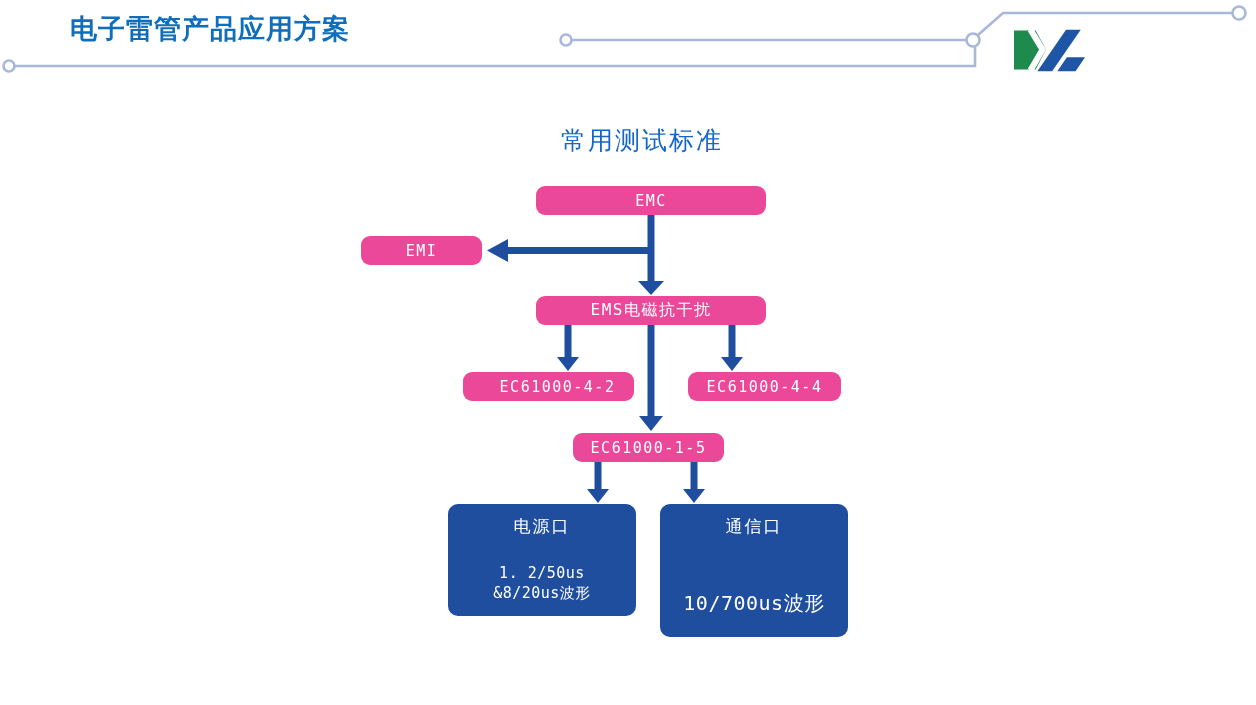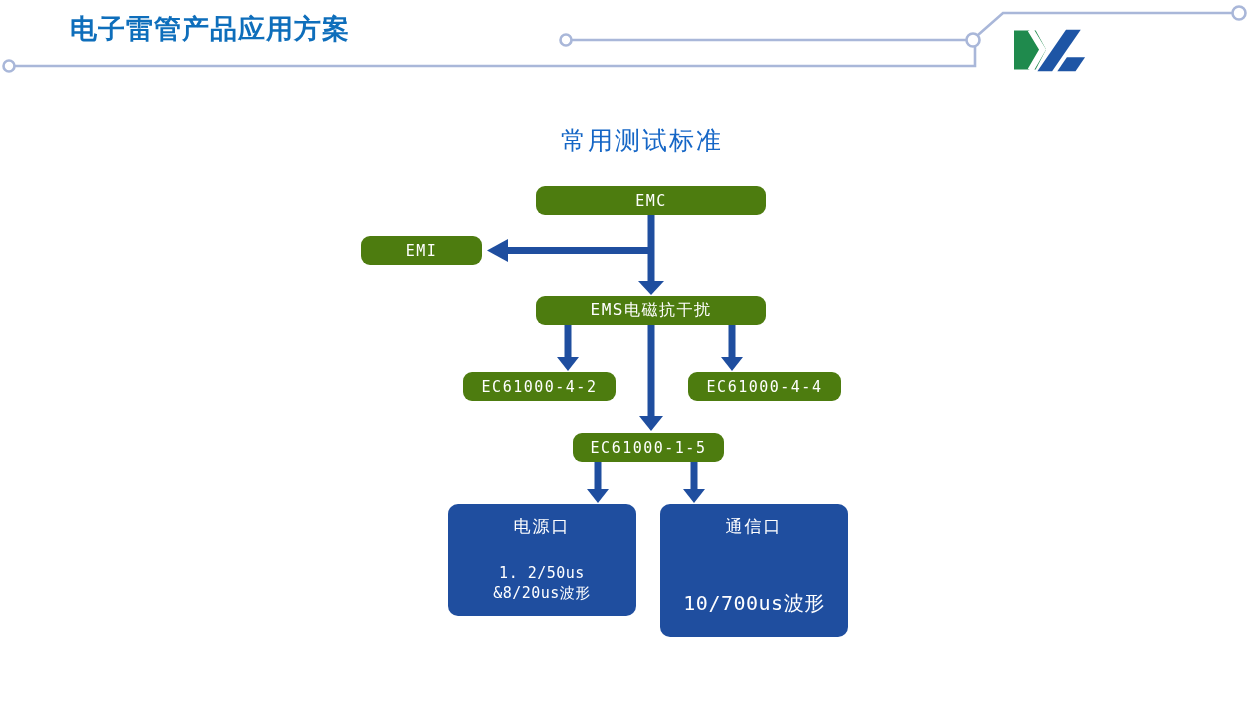--- a/index.html
+++ b/index.html
@@ -19,29 +19,29 @@
   .logo-text { display:flex; flex-direction:column; }
   .logo-name { font-size:26px; font-weight:700; color:#1c1c1c; letter-spacing:3px; line-height:1.1; white-space:nowrap; }
   .logo-sub { font-size:11.5px; color:#3c3c3c; letter-spacing:2.4px; margin-top:1px; white-space:nowrap; }
 
   .diagram-title {
     position:absolute; left:442px; top:110px; width:400px; text-align:center;
     font-size:25px; color:#1566C6; letter-spacing:2px;margin-top:14px;
   }
 
   .node {
-    position:absolute; background:#4d7c0f; color:#ffffff; border-radius:9px;
+    position:absolute; background:#ec4899; color:#ffffff; border-radius:9px;
     display:flex; align-items:center; justify-content:center;
     font-family:"DejaVu Sans Mono", monospace; font-size:15px; letter-spacing:1.5px;
     white-space:nowrap;
   }
   #node-emc  { left:536px; top:186px; width:230px; height:29px; }
   #node-emi  { left:361px; top:236px; width:121px; height:29px; }
   #node-ems  { left:536px; top:296px; width:230px; height:29px; font-size:16px; }
-  #node-ec42 { left:463px; top:372px; width:153px; height:29px; }
+  #node-ec42 { left:463px; top:372px; width:153px; height:29px;padding-left:18px; }
   #node-ec44 { left:688px; top:372px; width:153px; height:29px; }
   #node-ec45 { left:573px; top:433px; width:151px; height:29px; }
 
   .bignode {
     position:absolute; background:#1F4E9F; color:#ffffff; border-radius:10px;
     display:flex; flex-direction:column; align-items:center;
   }
   #node-power { left:448px; top:504px; width:188px; height:112px; }
   #node-comm  { left:660px; top:504px; width:188px; height:133px; }
   .bn-title { margin-top:11px; font-size:17px; letter-spacing:2px; }

